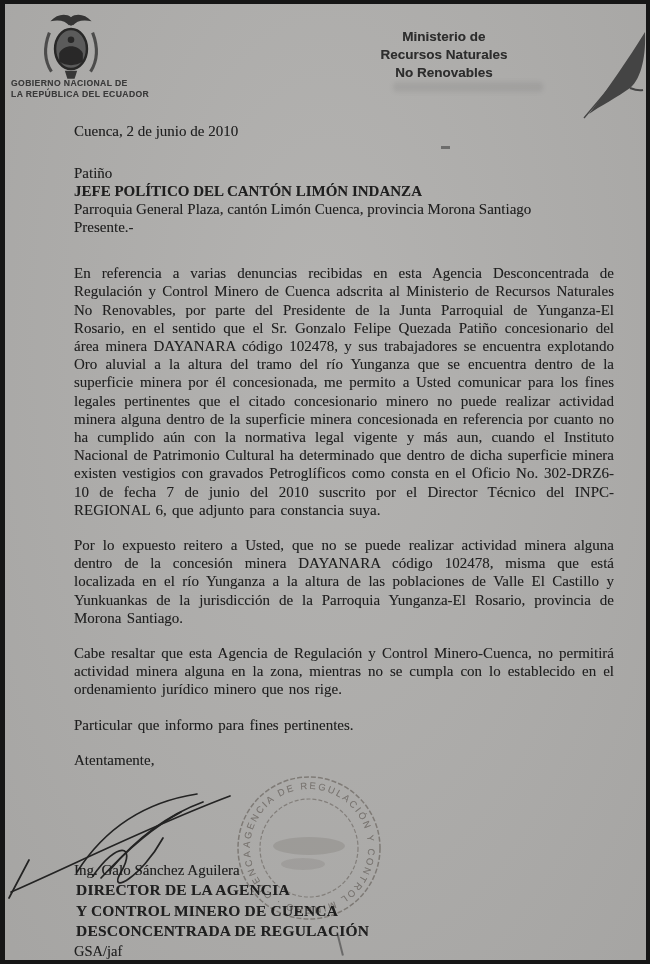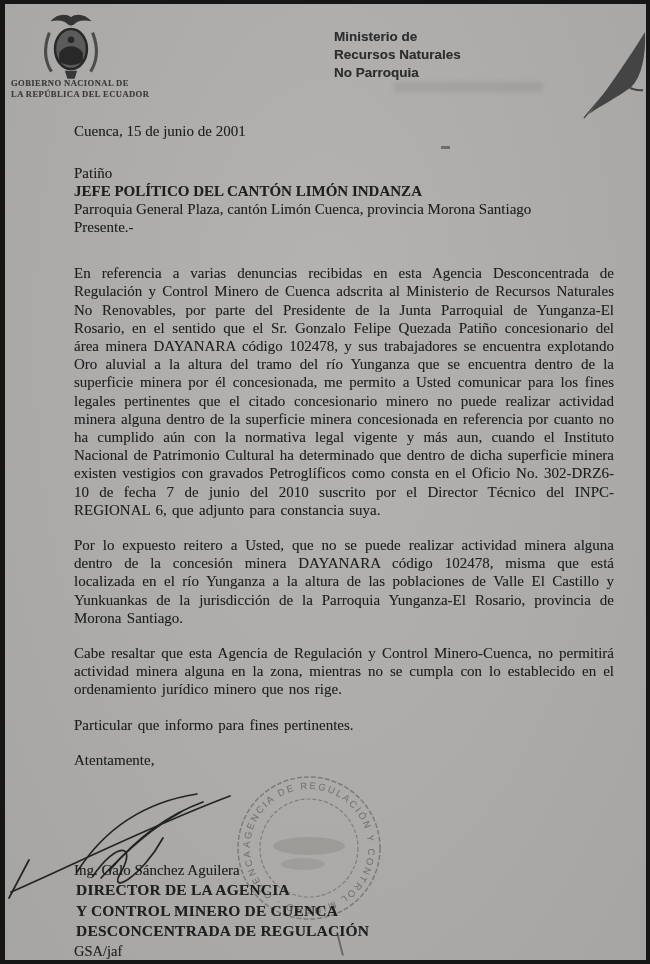--- a/index.html
+++ b/index.html
@@ -15,28 +15,28 @@
     overflow:hidden;
     font-family:"Liberation Serif", serif;
     color:#202020;
   }
   .scan-soft { text-shadow:0 0 0.6px rgba(45,45,45,0.38); }
 
   
   .emblem { position:absolute; left:30px; top:8px; width:72px; height:72px; filter:blur(0.4px); opacity:0.92; }
   .gov-text {
     position:absolute; left:6px; top:74px; width:150px;
-    font-family:Liberation Serif, serif;
+    font-family:Liberation Sans, sans-serif;
     font-size:8.6px; line-height:11px; font-weight:bold;
     letter-spacing:0.4px; color:#3b3b3b;
     filter:blur(0.3px);
   }
   .ministry {
     position:absolute; right:92px; top:24px; width:220px;
-    text-align:left;
+    text-align:center;
     font-family:"Liberation Sans", sans-serif;
     font-weight:700; font-size:13.5px; line-height:18px;
     color:#2d2d2d;
   }
   .swoosh { position:absolute; left:576px; top:24px; width:70px; height:92px; filter:blur(0.3px); opacity:0.9; }
   .ghost-line { position:absolute; left:388px; top:78px; width:150px; height:10px; background:rgba(80,80,80,0.12); filter:blur(2px); border-radius:4px; }
 
   
   .letter {
     position:absolute; left:69px; top:118px; width:540px;
@@ -82,32 +82,32 @@
     </g>
   </svg>
   <div class="gov-text">
     <div>GOBIERNO NACIONAL DE</div>
     <div>LA REPÚBLICA DEL ECUADOR</div>
   </div>
 
   <div class="ministry">
     <div>Ministerio de</div>
     <div>Recursos Naturales</div>
-    <div>No Parroquia</div>
+    <div>No Renovables</div>
   </div>
   <div class="ghost-line"></div>
 
   <svg class="swoosh" viewBox="0 0 70 92" xmlns="http://www.w3.org/2000/svg">
     <path d="M8 86 C26 62 48 30 64 4 C65 26 61 50 49 60 C37 69 19 78 8 86 Z" fill="#3a3a3a"></path>
     <path d="M3 90 L30 58" stroke="#3a3a3a" stroke-width="1.4" fill="none"></path>
     <path d="M49 60 C54 62 58 63 62 62" stroke="#3a3a3a" stroke-width="2" fill="none"></path>
   </svg>
 
   <div class="letter">
-    <p class="dateline">Cuenca, 15 de junio de 2001</p>
+    <p class="dateline">Cuenca, 2 de junio de 2010</p>
 
     <div class="recipient">
       <p>Patiño</p>
       <p class="bold">JEFE POLÍTICO DEL CANTÓN LIMÓN INDANZA</p>
       <p>Parroquia General Plaza, cantón Limón Cuenca, provincia Morona Santiago</p>
       <p>Presente.-</p>
     </div>
 
 
     <p class="para">En referencia a varias denuncias recibidas en esta Agencia Desconcentrada de Regulación y Control Minero de Cuenca adscrita al Ministerio de Recursos Naturales No Renovables, por parte del Presidente de la Junta Parroquial de Yunganza-El Rosario, en el sentido que el Sr. Gonzalo Felipe Quezada Patiño concesionario del área minera DAYANARA código 102478, y sus trabajadores se encuentra explotando Oro aluvial a la altura del tramo del río Yunganza que se encuentra dentro de la superficie minera por él concesionada, me permito a Usted comunicar para los fines legales pertinentes que el citado concesionario minero no puede realizar actividad minera alguna dentro de la superficie minera concesionada en referencia por cuanto no ha cumplido aún con la normativa legal vigente y más aun, cuando el Instituto Nacional de Patrimonio Cultural ha determinado que dentro de dicha superficie minera existen vestigios con gravados Petroglíficos como consta en el Oficio No. 302-DRZ6-10 de fecha 7 de junio del 2010 suscrito por el Director Técnico del INPC-REGIONAL 6, que adjunto para constancia suya.</p>

